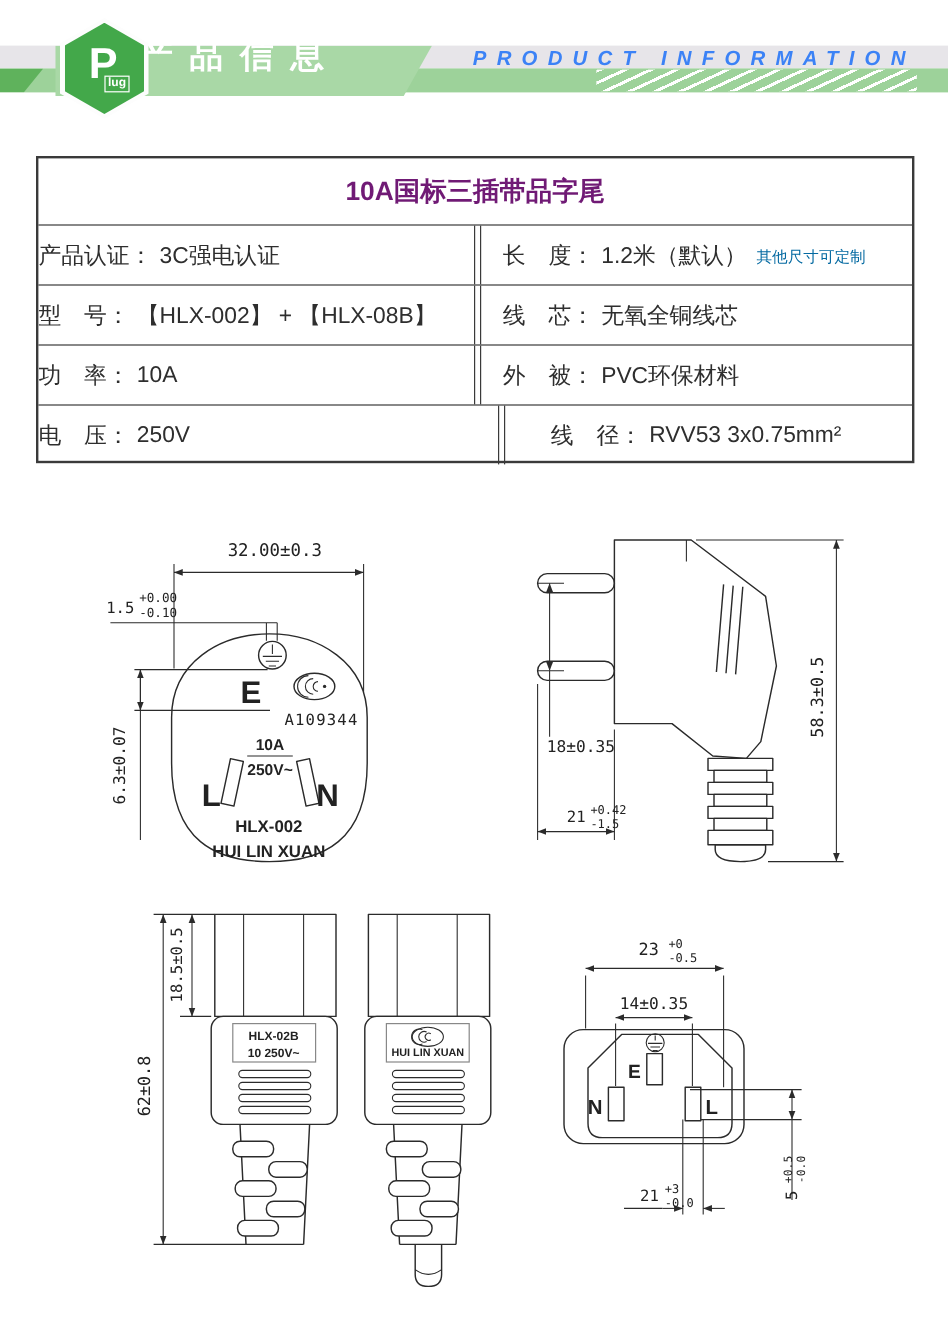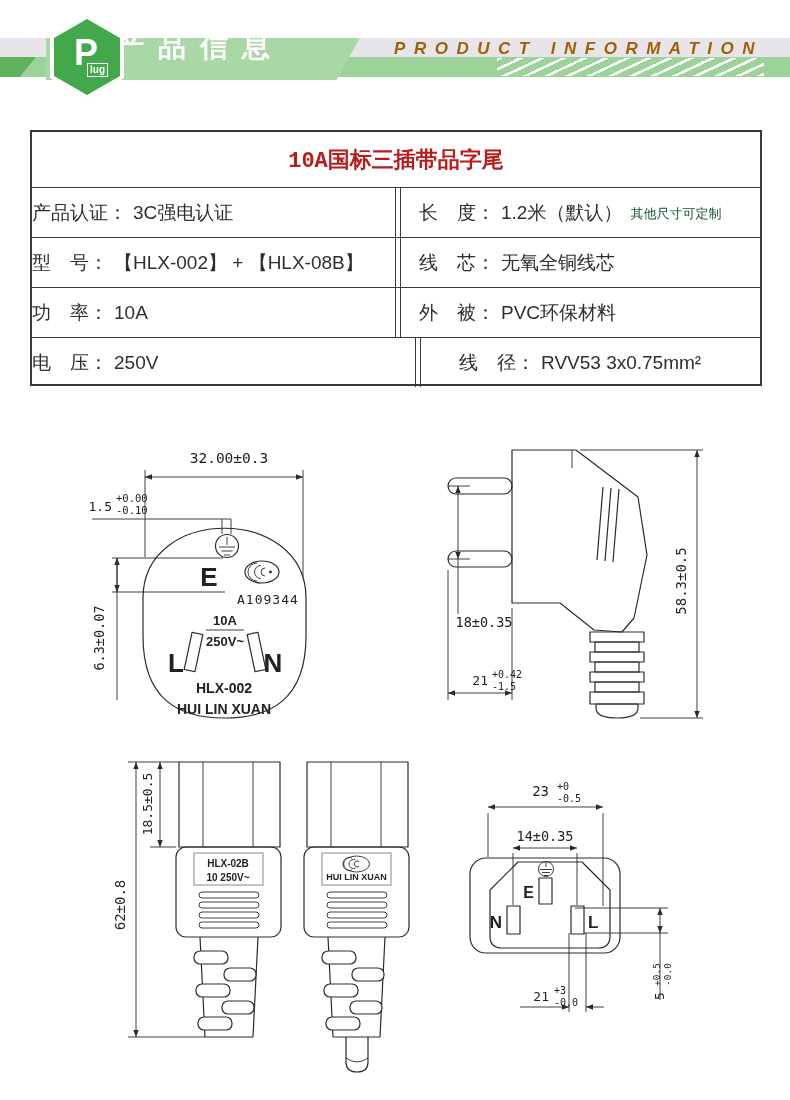--- a/index.html
+++ b/index.html
@@ -15,36 +15,36 @@
   .cn-title{position:absolute;left:116px;top:28px;font-size:28px;font-weight:bold;color:#fff;
         letter-spacing:14px;white-space:nowrap;}
   .hex-outer{position:absolute;left:50px;top:15px;width:74px;height:84px;background:#fdfdfd;
         clip-path:polygon(50% 0,100% 25%,100% 75%,50% 100%,0 75%,0 25%);}
   .hex-inner{position:absolute;left:4px;top:4px;width:66px;height:76px;background:#43a84a;
         clip-path:polygon(50% 0,100% 25%,100% 75%,50% 100%,0 75%,0 25%);}
   .logo-p{position:absolute;left:20px;top:16px;font-size:36px;font-weight:bold;color:#fff;line-height:1;}
   .logo-lug{position:absolute;left:33px;top:44px;font-size:10px;font-weight:bold;color:#fff;
         border:1.5px solid #fff;padding:0 2px;line-height:12px;}
   .en-title{position:absolute;right:27px;top:39px;font-size:17px;font-weight:bold;font-style:italic;
-        color:#a16207;letter-spacing:8.5px;white-space:nowrap;}
+        color:#3b82f6;letter-spacing:8.5px;white-space:nowrap;}
   .slashes{position:absolute;left:497px;top:58px;width:267px;height:18px;
         background:repeating-linear-gradient(155deg,#fff 0 2.5px,rgba(255,255,255,0) 2.5px 9px);}
   
   .spec-table{position:absolute;left:30px;top:130px;width:732px;height:256px;
         border:2px solid #3a3a3a;box-sizing:border-box;background:#fff;}
   .t-title{height:55px;border-bottom:1px solid #3a3a3a;display:flex;align-items:center;
-        justify-content:center;font-size:22px;font-weight:bold;color:#b91c1c;font-family:Liberation Mono, monospace;}
+        justify-content:center;font-size:22px;font-weight:bold;color:#701a75;}
   .t-row{display:grid;grid-template-columns:363px 6px auto;height:49px;border-bottom:1px solid #3a3a3a;}
   .t-row:last-child{border-bottom:none;gap:20px;}
   .t-div{border-left:1.5px solid #3a3a3a;border-right:1.5px solid #3a3a3a;}
   .t-cell{display:flex;align-items:center;font-size:19px;color:#2e2e2e;overflow:hidden;white-space:nowrap;}
   .t-cell.lc{}
   .t-cell.rc{padding-left:18px;}
   .lbl{margin-right:6px;}
-  .note{color:#14532d;font-size:13px;margin-left:8px;margin-top:3px;}
+  .note{color:#0369a1;font-size:13px;margin-left:8px;margin-top:3px;}
   
   .panel{position:absolute;}
   svg text{fill:#222;}
   .dt{font-family:"DejaVu Sans Mono", monospace;}
   .lb{font-family:"Liberation Sans", sans-serif;font-weight:bold;}
   .ln{stroke:#2b2b2b;stroke-width:1.2;fill:none;stroke-linejoin:round;}
   .lt{stroke:#888;stroke-width:1;fill:none;}
   .thin{stroke:#2b2b2b;stroke-width:0.9;fill:none;}
   .dim{stroke:#2b2b2b;stroke-width:0.9;fill:none;
        marker-start:url(#arr);marker-end:url(#arr);}

